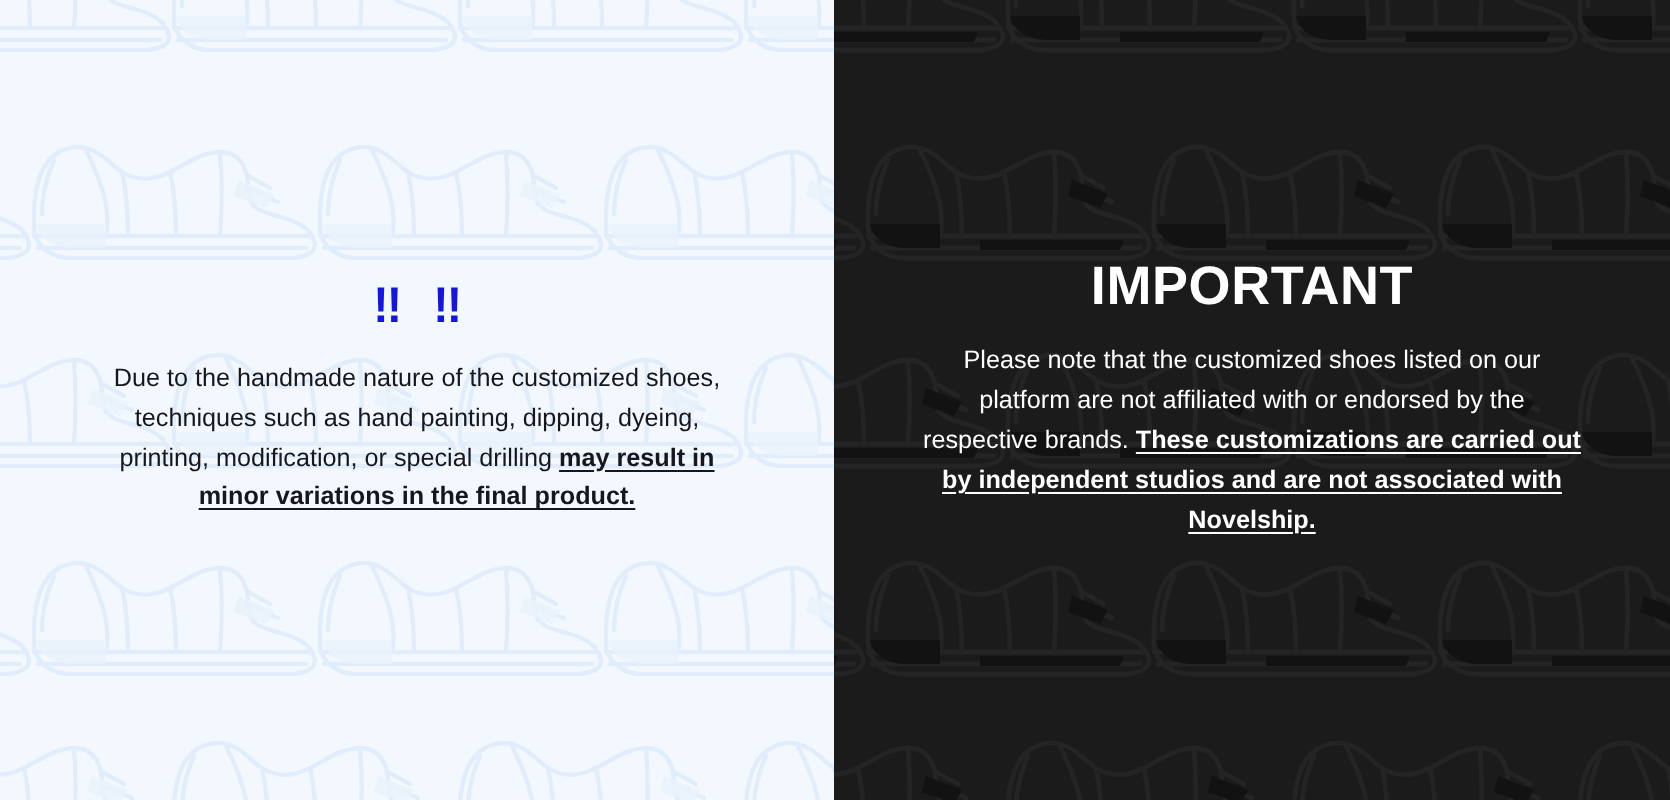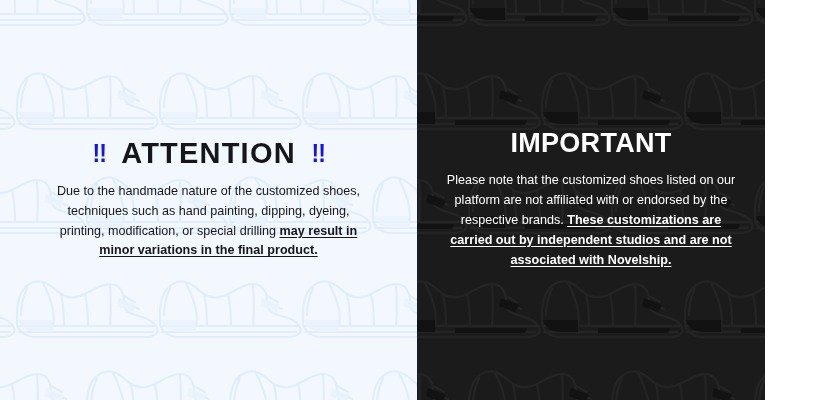--- a/index.html
+++ b/index.html
@@ -29,21 +29,21 @@
     display: flex;
     flex-direction: column;
     align-items: center;
     justify-content: center;
   }
   .panel-left {
     width: 417px;
     background: #f3f8fe;
   }
   .panel-right {
-    width: 348px;
+    width: 418px;
     background: #1b1b1b;
   }
 
   
   .pattern {
     position: absolute;
     top: 0;
     left: 0;
     width: 100%;
     height: 100%;
@@ -187,21 +187,20 @@
           <use href="#sneaker-light" x="83" y="360"></use>
           <use href="#sneaker-light" x="226" y="360"></use>
           <use href="#sneaker-light" x="369" y="360"></use>
         </g>
       </svg>
     </div>
 
     <div class="content">
       <h2 class="heading-attention">
         <span class="bang">!!</span>
-        <span class="word">ATTENTION</span>
         <span class="bang">!!</span>
       </h2>
       <p class="body-copy body-left">
         <span>Due to the handmade nature of the customized shoes, techniques such as hand painting, dipping, dyeing, printing, modification, or special drilling </span><span class="emphasis">may result in minor variations in the final product.</span>
       </p>
     </div>
   </section>
 
   <section class="panel panel-right">
 

